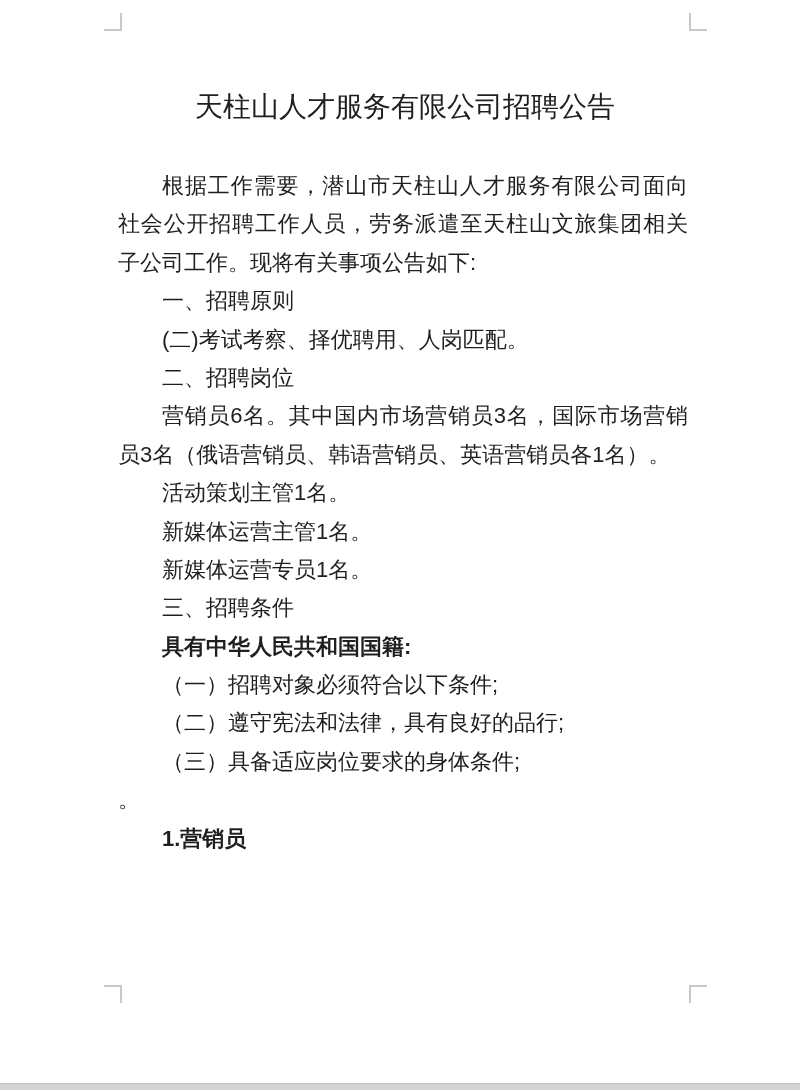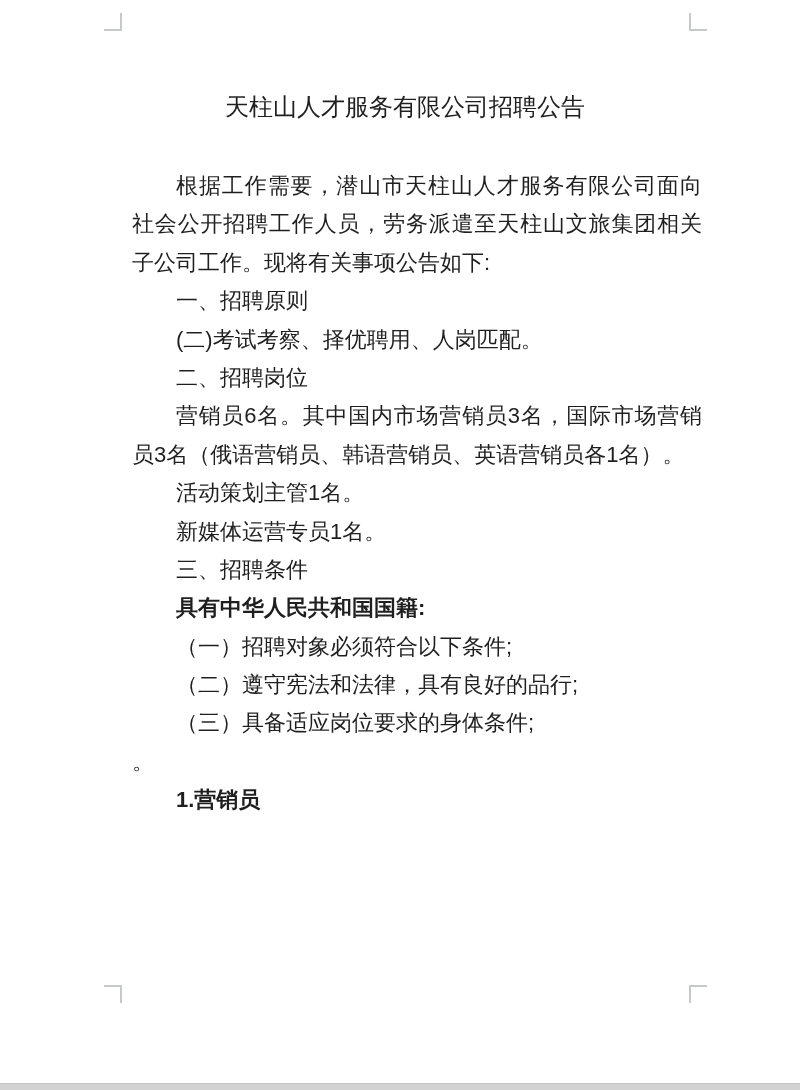--- a/index.html
+++ b/index.html
@@ -30,30 +30,30 @@
   .mark.tl{ left:104px; top:13px;  border-right:2px solid var(--mark); border-bottom:2px solid var(--mark); }
   .mark.tr{ left:689px; top:13px;  border-left:2px solid var(--mark);  border-bottom:2px solid var(--mark); }
   .mark.bl{ left:104px; top:985px; border-right:2px solid var(--mark); border-top:2px solid var(--mark); }
   .mark.br{ left:689px; top:985px; border-left:2px solid var(--mark);  border-top:2px solid var(--mark); }
 
   .doc-title{
     position:absolute;
     left:120px; top:84px;
     width:570px;
     margin:0;
-    font-size:24px;
+    font-size:28px;
     font-weight:500;
     line-height:46px;
     text-align:center;
     color:var(--ink);
     white-space:nowrap;
   }
   .lines{
     position:absolute;
-    left:132px; top:167px;
+    left:118px; top:167px;
     width:570px;
     font-size:22px;
     line-height:38.4px;
     color:var(--ink);
   }
   .line{
     height:38.4px;
     white-space:nowrap;
     overflow:visible;
   }
@@ -88,20 +88,21 @@
   <div class="lines" id="body-lines">
       <div class="line indent justify">根据工作需要，潜山市天柱山人才服务有限公司面向</div>
       <div class="line justify">社会公开招聘工作人员，劳务派遣至天柱山文旅集团相关</div>
       <div class="line">子公司工作。现将有关事项公告如下:</div>
       <div class="line indent">一、招聘原则</div>
       <div class="line indent">(二)考试考察、择优聘用、人岗匹配。</div>
       <div class="line indent">二、招聘岗位</div>
       <div class="line indent justify">营销员6名。其中国内市场营销员3名，国际市场营销</div>
       <div class="line">员3名（俄语营销员、韩语营销员、英语营销员各1名）。</div>
       <div class="line indent">活动策划主管1名。</div>
+      <div class="line indent">新媒体运营主管1名。</div>
       <div class="line indent">新媒体运营专员1名。</div>
       <div class="line indent">三、招聘条件</div>
       <div class="line indent bold">具有中华人民共和国国籍:</div>
       <div class="line indent">（一）招聘对象必须符合以下条件;</div>
       <div class="line indent">（二）遵守宪法和法律，具有良好的品行;</div>
       <div class="line indent">（三）具备适应岗位要求的身体条件;</div>
       <div class="line">。</div>
       <div class="line indent bold">1.营销员</div>
     </div>
 

